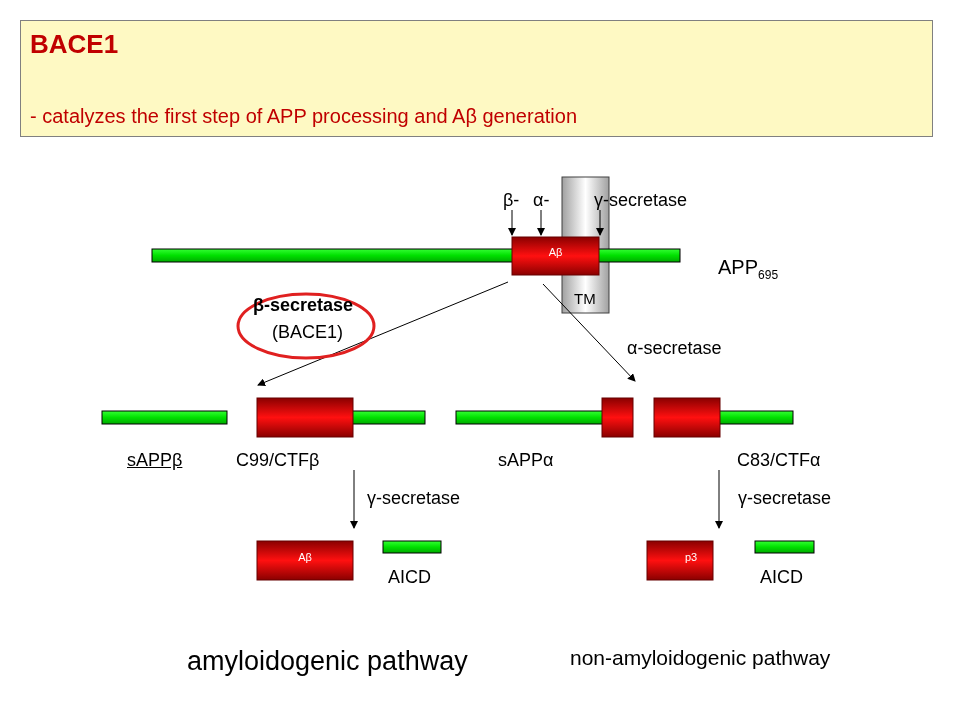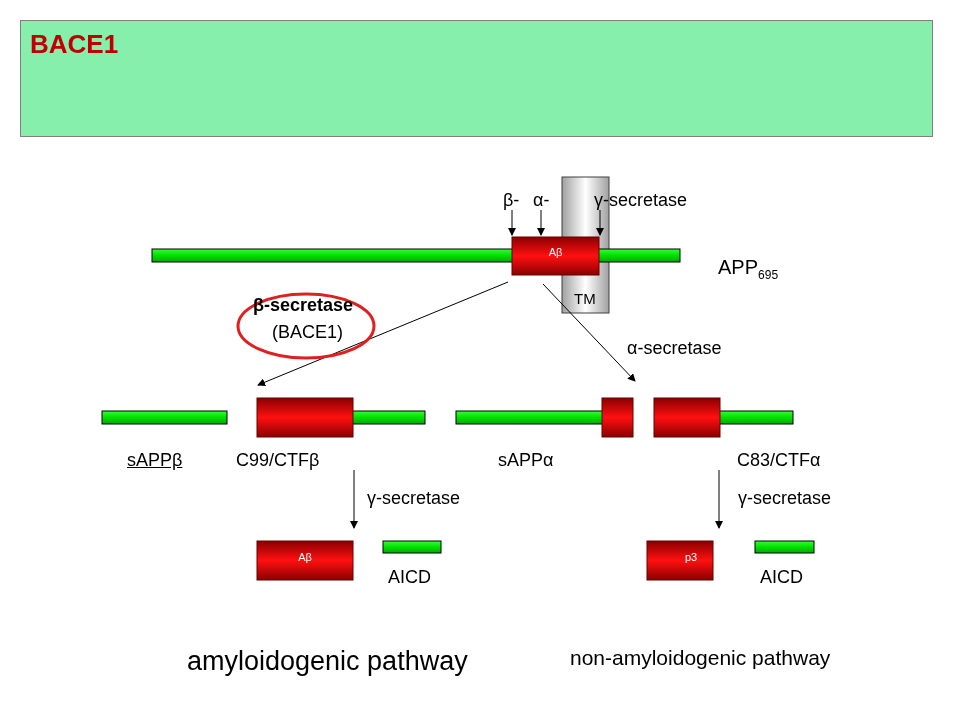--- a/index.html
+++ b/index.html
@@ -1,29 +1,30 @@
 <!DOCTYPE html>
 <html><head>
 <meta charset="utf-8">
 <style>
   html, body { margin:0; padding:0; background:#ffffff; }
   body { width:960px; height:720px; position:relative; overflow:hidden; font-family:"Liberation Sans", sans-serif; }
-  .header-box { position:absolute; left:20px; top:20px; width:913px; height:117px; background:#86efac; border:1px solid #808080; box-sizing:border-box; }
+  .header-box { position:absolute; left:20px; top:20px; width:913px; height:117px; background:#fef9c3; border:1px solid #808080; box-sizing:border-box; }
   .title { position:absolute; left:9px; top:8px; font-size:26px; font-weight:bold; color:#c00000; }
   .line1 { position:absolute; left:9px; top:53px; font-size:20px; color:#c00000; }
   .line2 { position:absolute; left:9px; top:84px; font-size:20px; color:#c00000; }
   .lbl { position:absolute; font-size:18px; color:#000; white-space:nowrap; }
   .wlbl { position:absolute; font-size:11px; color:#fff; text-align:center; }
   svg { position:absolute; left:0; top:0; }
 </style>
 </head>
 <body>
 
 <div class="header-box">
   <div class="title">BACE1</div>
+  <div class="line2">- catalyzes the first step of APP processing and Aβ generation</div>
 </div>
 
 <svg width="960" height="720">
   <defs>
     <linearGradient id="redg" x1="0" y1="0" x2="0" y2="1">
       <stop offset="0" stop-color="#8a0000"></stop>
       <stop offset="0.5" stop-color="#ff1010"></stop>
       <stop offset="1" stop-color="#8a0000"></stop>
     </linearGradient>
     <linearGradient id="greeng" x1="0" y1="0" x2="0" y2="1">

